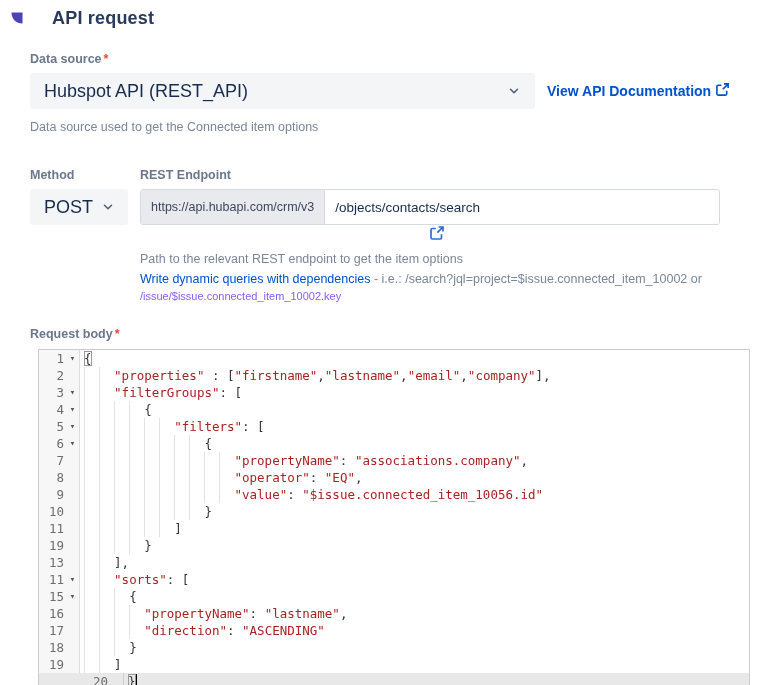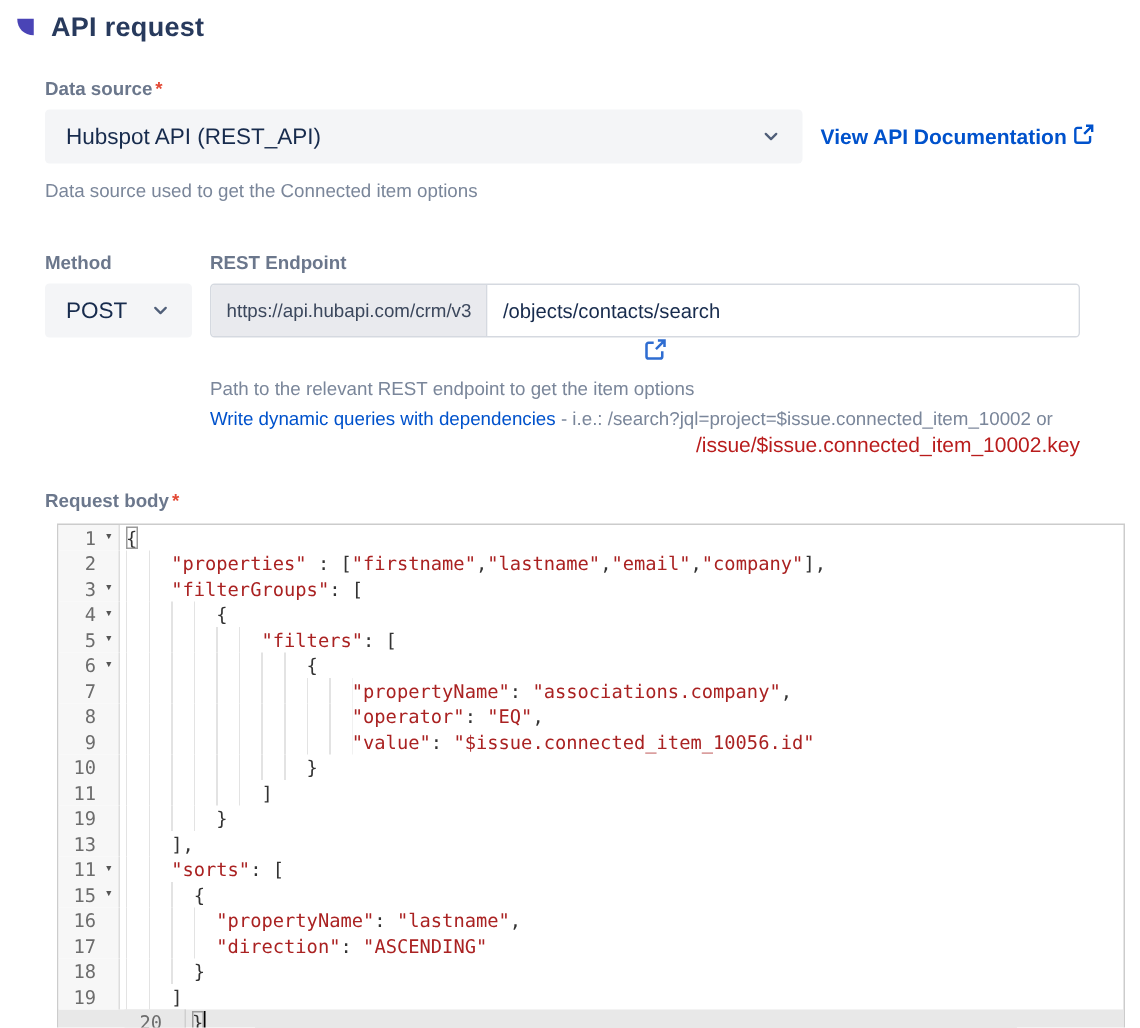--- a/index.html
+++ b/index.html
@@ -2,32 +2,32 @@
 <html><head>
 <meta charset="utf-8">
 <style>
   * { box-sizing: border-box; margin: 0; padding: 0; }
   html, body { width: 760px; height: 685px; overflow: hidden; background: #fff; }
   body { font-family: "Liberation Sans", "DejaVu Sans", sans-serif; color: #172b4d; }
 
   .page { padding: 8px 10px 0 30px; }
 
   
-  .header { display: flex; align-items: center; gap: 10px; margin-left: -20px; height: 20px; }
+  .header { display: flex; align-items: center; gap: 28px; margin-left: -20px; height: 20px; }
   .header h1 { font-size: 18px; font-weight: 600; color: #283a5d; letter-spacing: .2px; }
   .app-icon { width: 14px; height: 14px; display: inline-block; }
 
   
   .field-label { font-size: 12.5px; font-weight: 600; color: #6b778c; margin-bottom: 7px; }
   .req { color: #e34935; margin-left: 2px; font-weight: 600; }
   .helper { font-size: 12.5px; color: #7a869a; }
 
   .select { background: #f4f5f7; border-radius: 3px; height: 36px; display: flex;
             align-items: center; justify-content: space-between; padding: 0 14px;
-            font-size: 15px; color: #172b4d; cursor: pointer; }
+            font-size: 18px; color: #172b4d; cursor: pointer; }
   .chevron { flex: 0 0 auto; margin-left: 8px; display: inline-flex; }
 
   
   .sec-ds { margin-top: 24px; }
   .ds-row { display: flex; align-items: center; }
   .ds-select { width: 505px; }
   .doc-link { display: inline-flex; align-items: center; gap: 4px; margin-left: 12px;
               color: #0052cc; font-size: 14px; font-weight: 600; text-decoration: none; cursor: pointer; }
   .sec-ds .helper { margin-top: 11px; }
 
@@ -38,21 +38,21 @@
   .ep-group { display: flex; width: 580px; height: 36px; border: 1px solid #d5d9e0;
               border-radius: 3px; overflow: hidden; background: #fff; }
   .ep-base { background: #e9eaee; color: #3b475c; font-size: 12.5px; display: flex;
              align-items: center; padding: 0 10px; border-right: 1px solid #d5d9e0; white-space: nowrap; }
   .ep-input { flex: 1; border: none; outline: none; font-family: "Liberation Sans", "DejaVu Sans", sans-serif;
               font-size: 13.5px; color: #172b4d; padding: 0 10px; background: #fff; }
   .ep-open { margin-left: 14px; display: inline-flex; cursor: pointer; }
   .ep-col .helper { margin-top: 11px; }
   .hint { font-size: 12.5px; color: #7a869a; line-height: 17px; margin-top: 5px; max-width: 600px; }
   .hint a { color: #0052cc; text-decoration: none; cursor: pointer; }
-  .hint2 { font-size: 14px; color: #b91c1c; line-height: 17px; text-align: right; }
+  .hint2 { font-size: 11px; color: #8b5cf6; line-height: 17px; }
 
   
   .sec-rb { margin-top: 22px; }
   .editor { margin-left: 8px; margin-top: 8px; width: 712px; border: 1px solid #ccc; background: #fff; }
   .cm-row { display: flex; height: 17px; font-family: "DejaVu Sans Mono", "Liberation Mono", monospace;
             font-size: 12.5px; line-height: 17px; }
   .cm-gutter-cell { flex: 0 0 41px; display: flex; justify-content: flex-end; align-items: center;
                     background: #f7f7f7; border-right: 1px solid #ddd; }
   .cm-row.active .cm-gutter-cell { background: #e8e8e8; border-right-color: #cfcfcf; margin-left: 44px; }
   .cm-row.active { background: #e8e8e8; }

